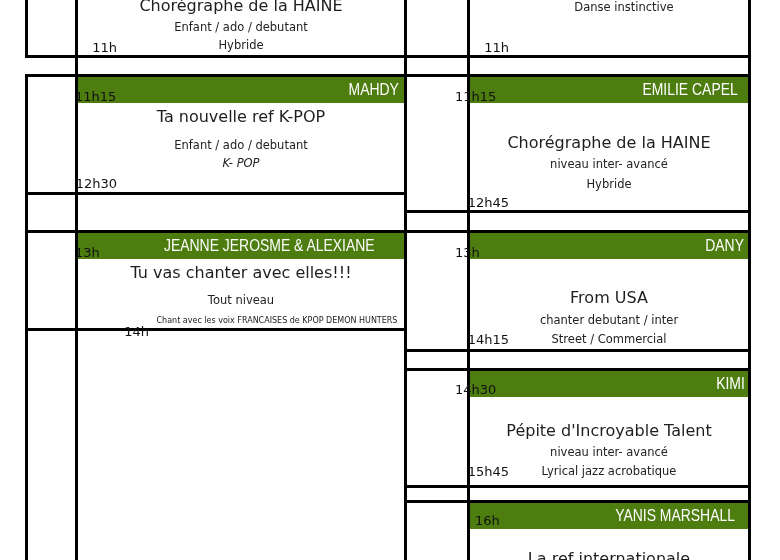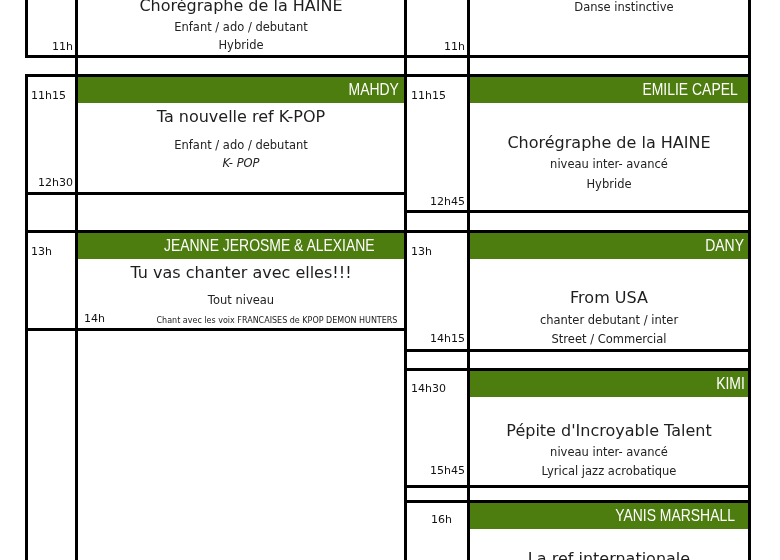--- a/index.html
+++ b/index.html
@@ -4,21 +4,21 @@
 <style>
   html,body{margin:0;padding:0;background:#ffffff;}
   body{width:780px;height:560px;position:relative;overflow:hidden;font-family:"DejaVu Sans",sans-serif;color:#1a1a1a;}
   .hl{position:absolute;background:#000;height:3px;}
   .vl{position:absolute;background:#000;width:3px;}
   .banner{position:absolute;background:#4d7c0f;color:#fff;font-family:"Liberation Sans",sans-serif;font-weight:normal;font-size:17px;text-align:right;letter-spacing:0px;transform-origin:center;}
   .banner span{display:inline-block;transform:scaleX(0.82);}
   .title{position:absolute;text-align:center;font-size:16px;color:#1e1e1e;}
   .sub{position:absolute;text-align:center;font-size:11.5px;color:#222;}
   .tiny{position:absolute;text-align:center;font-size:8px;color:#222;padding-left:36px;}
-  .time{position:absolute;font-size:11px;color:#111;}
+  .time{position:absolute;font-size:13px;color:#111;margin-left:44px;}
   .time.r{text-align:right;}
 </style>
 </head>
 <body>
 
 <div>
 
   <div class="vl" style="left:25px;top:0;height:57px;"></div>
   <div class="vl" style="left:25px;top:74px;height:486px;"></div>
   <div class="vl" style="left:75px;top:0;height:560px;"></div>
@@ -45,21 +45,21 @@
     <div class="sub" style="left:78px;width:326px;top:156px;font-style:italic;">K- POP</div>
     <div class="time r" style="left:28px;width:45px;top:176px;">12h30</div>
   </div>
 
   <div>
     <div class="banner" style="left:78px;width:326px;top:233px;height:26px;line-height:26px;"><span>JEANNE JEROSME &amp; ALEXIANE BROQUE</span></div>
     <div class="time" style="left:31px;top:245px;">13h</div>
     <div class="title" style="left:78px;width:326px;top:263px;">Tu vas chanter avec elles!!!</div>
     <div class="sub" style="left:78px;width:326px;top:293px;">Tout niveau</div>
     <div class="tiny" style="left:78px;width:326px;top:316px;">Chant avec les voix FRANCAISES de KPOP DEMON HUNTERS</div>
-    <div class="time r" style="left:28px;width:45px;top:312px;padding-left:32px;">14h</div>
+    <div class="time r" style="left:28px;width:45px;top:324px;padding-left:32px;">14h</div>
   </div>
 </div>
 
 <div>
   <div class="vl" style="left:467px;top:0;height:560px;"></div>
   <div class="vl" style="left:748px;top:0;height:560px;"></div>
 
   <div class="hl" style="left:404px;width:347px;top:55px;"></div>
   <div class="hl" style="left:404px;width:347px;top:74px;"></div>
   <div class="hl" style="left:404px;width:347px;top:210px;"></div>

